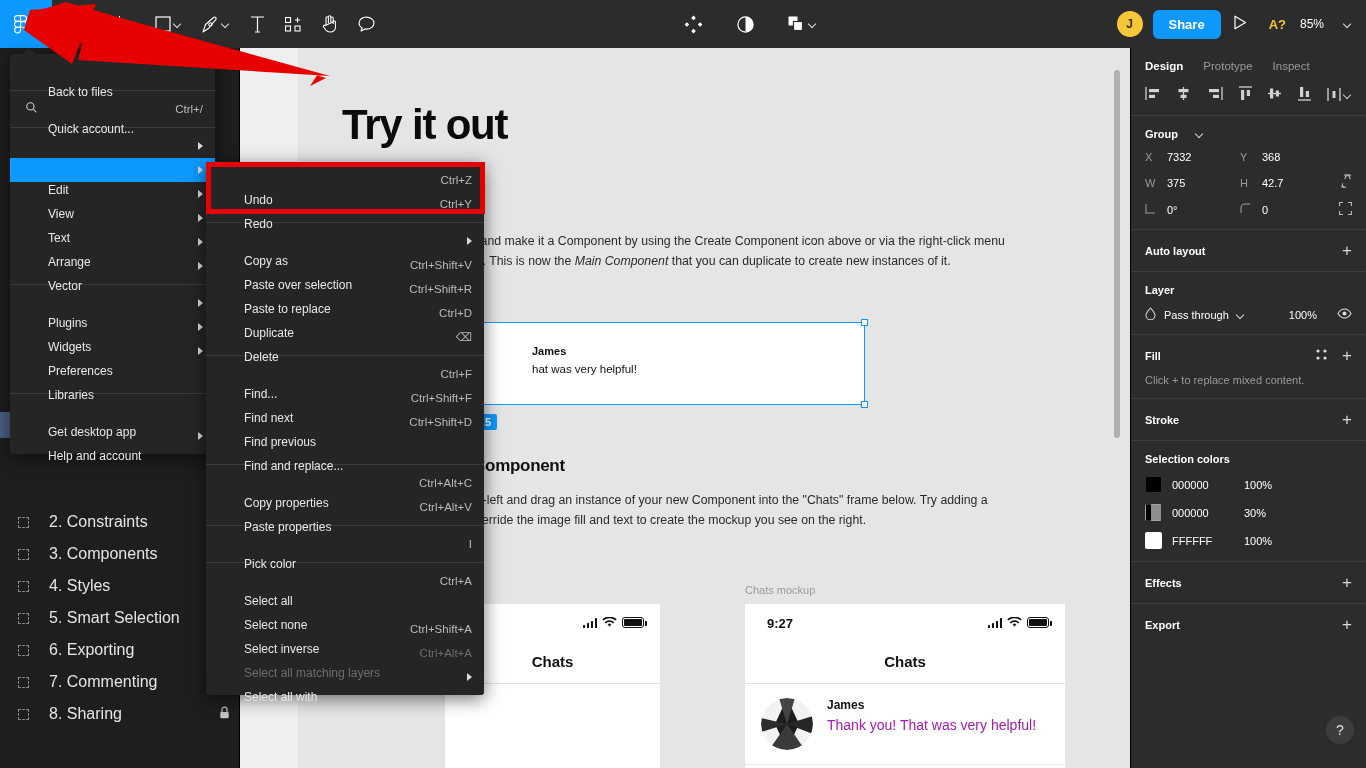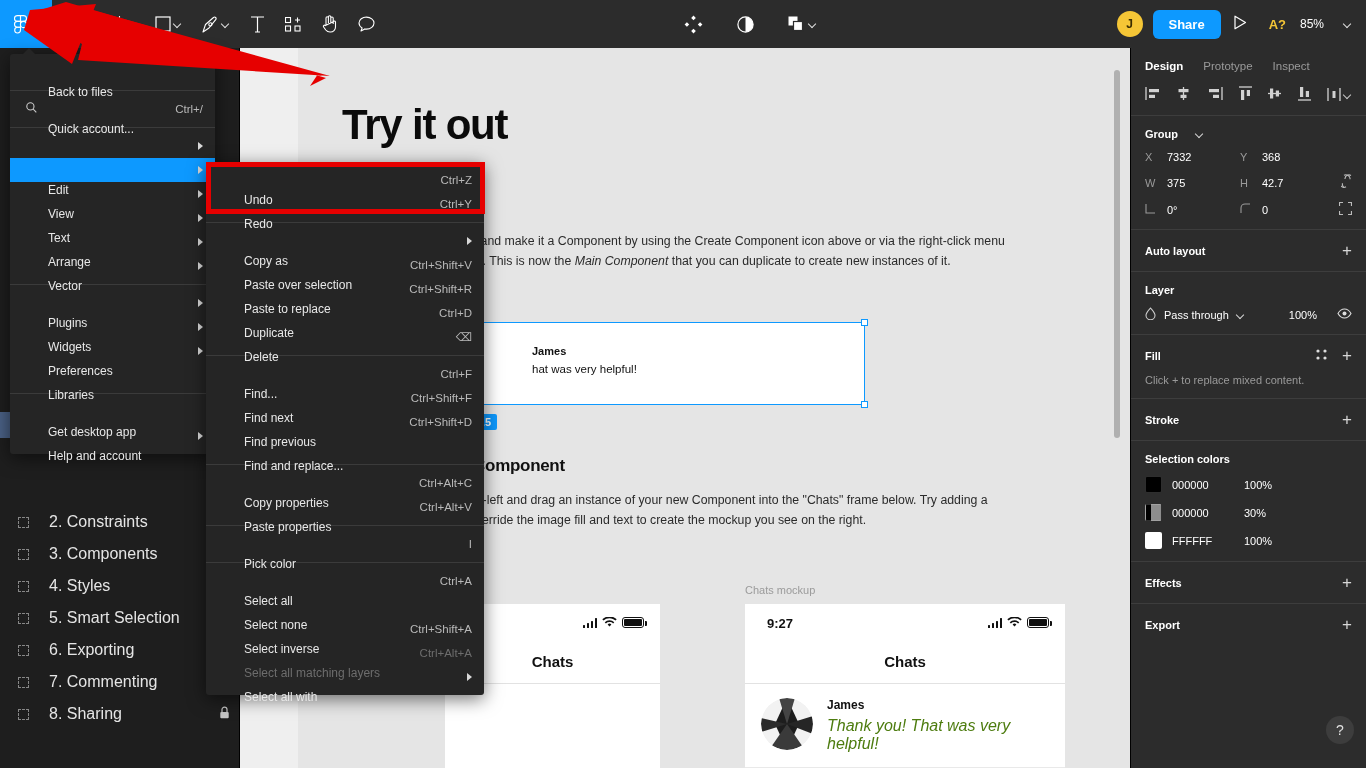--- a/index.html
+++ b/index.html
@@ -174,21 +174,21 @@
   .phone-navbar span { font-size: 15px; font-weight: bold; color: #111; }
   .chat-row {
     display: flex; gap: 14px; padding: 14px 16px;
     border-bottom: 1px solid #e9e9e9;
   }
   .chat-av {
     width: 52px; height: 52px; border-radius: 50%; flex: 0 0 52px;
     overflow: hidden; background: #fff;
   }
   .chat-name { font-size: 12px; font-weight: bold; color: #111; margin-bottom: 5px; }
-  .chat-msg { font-size: 16px; color: #4d7c0f; font-style: italic; }
+  .chat-msg { font-size: 14px; color: #a21caf; }
 
   
   .cscroll {
     position: absolute; left: 874px; top: 22px;
     width: 6px; height: 368px; border-radius: 3px; background: #b0b0b0;
     cursor: pointer;
   }
 
   
   .menu {

